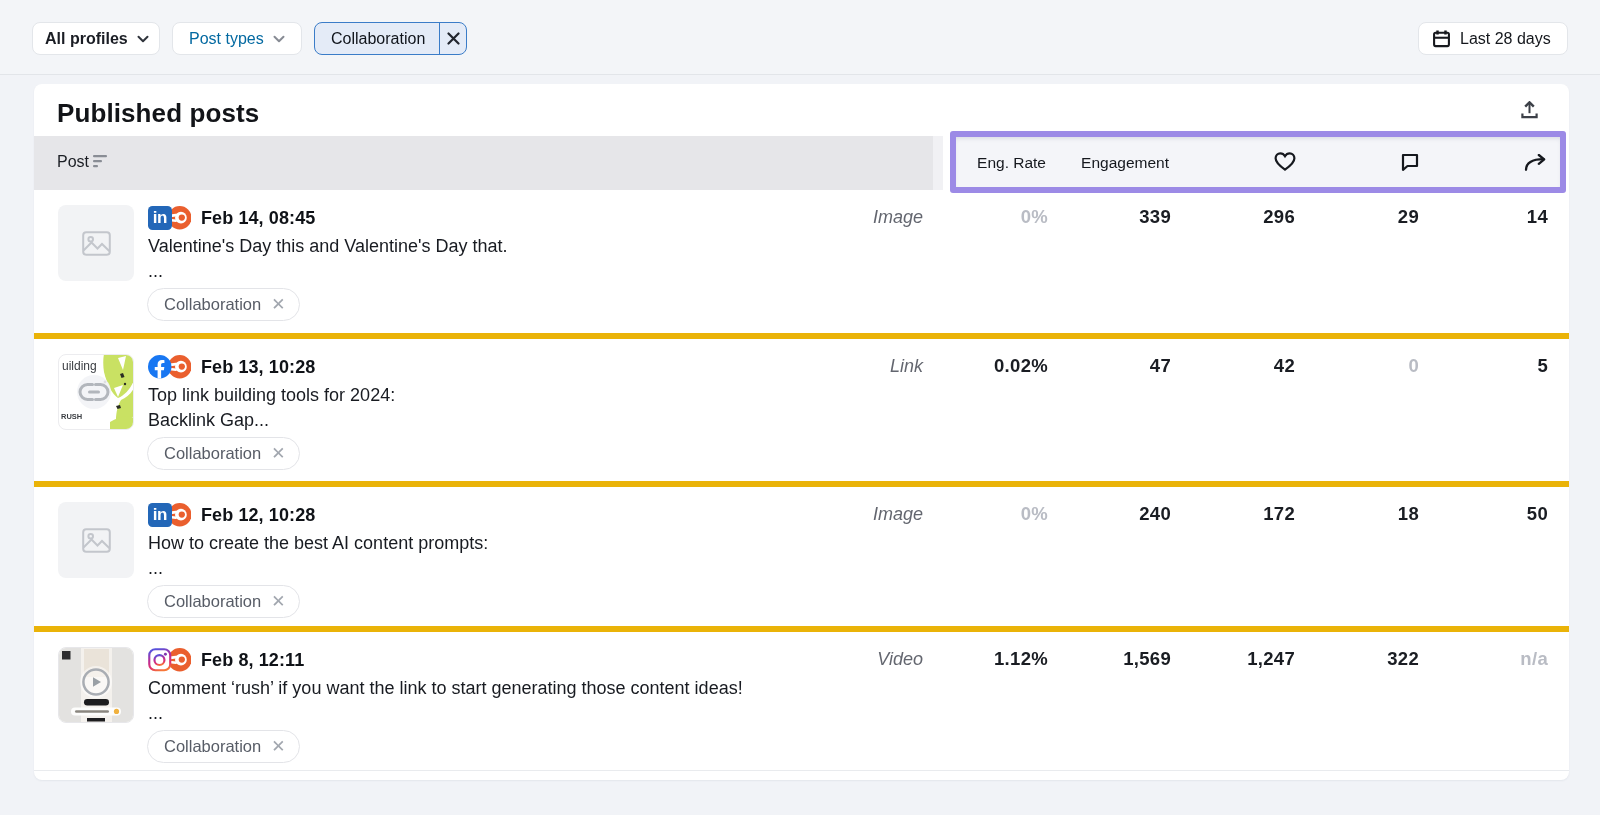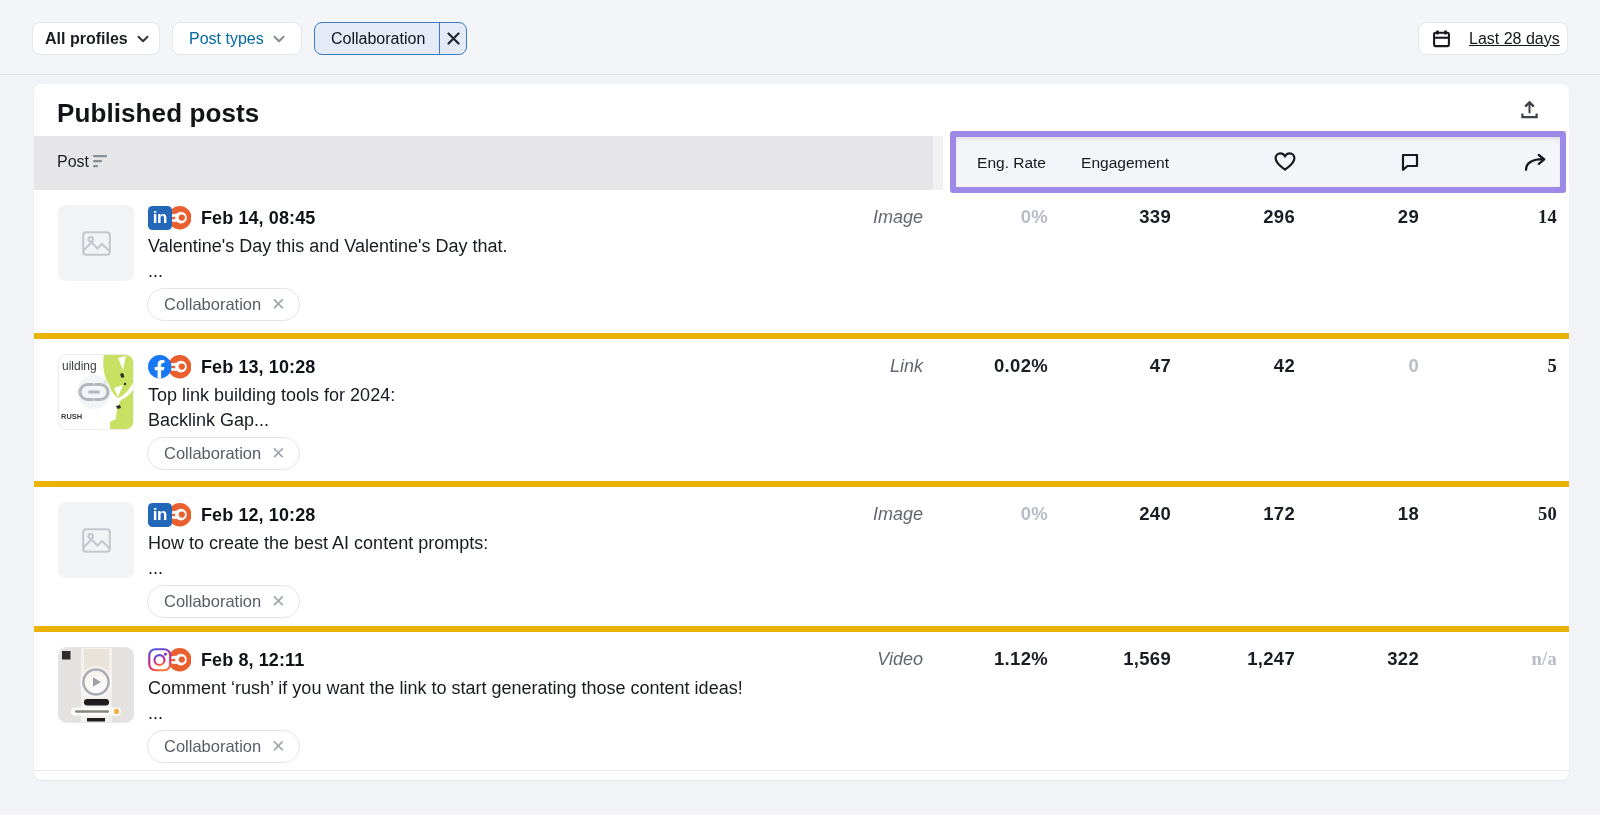--- a/index.html
+++ b/index.html
@@ -28,21 +28,21 @@
 .sem { left:133.5px; z-index:1; }
 .fb { left:114px; z-index:2; }
 .ig { left:114px; z-index:2; }
 .date { position:absolute; left:167px; top:17px; height:22px; line-height:22px; font-size:18px; font-weight:bold; color:#0f1217; letter-spacing:.1px; }
 .body { position:absolute; left:114px; top:44px; font-size:18px; line-height:24.5px; color:#181b21; }
 .tag { position:absolute; left:113px; top:98px; height:33px; border:1px solid #e3e4e8; border-radius:16.5px; background:#fff; display:flex; align-items:center; padding:0 14px 0 16px; font-size:16.5px; color:#575c66; }
 .tag .x { margin-left:10px; color:#a2a7af; font-size:17px; }
 .num { position:absolute; top:16px; height:22px; line-height:22px; font-size:18.5px; text-align:right; color:#1a1d23; font-weight:bold; letter-spacing:.3px; }
 .type { position:absolute; top:16px; height:22px; line-height:22px; font-size:18px; font-style:italic; color:#63666f; text-align:right; right:646px; }
 .gray { color:#b9bcc4; font-weight:bold; }
-.r-eng { right:521px; } .r-egt { right:398px; } .r-like { right:274px; } .r-com { right:150px; } .r-shr { right:12px;font-family:Liberation Serif, serif; }
+.r-eng { right:521px; } .r-egt { right:398px; } .r-like { right:274px; } .r-com { right:150px; } .r-shr { right:21px; }
 .btn28 { position:absolute; top:22px; left:1418px; width:150px; height:33px; border-radius:8px; background:#fff; border:1px solid #e3e6ea; display:flex; align-items:center; padding-left:13px; font-size:16px; color:#14171c; }
 .footer { position:absolute; left:0; top:686px; width:1535px; height:10px; border-top:1px solid #e9ebee; }
 </style>
 </head>
 <body>
 <svg width="0" height="0" style="position:absolute;">
 <defs>
 <g id="semlogo">
   <circle cx="12" cy="12" r="12" fill="#ea5f2e"></circle>
   <rect x="-1" y="8.3" width="10.5" height="3.0" rx="1.5" fill="#fff" transform="rotate(-8 4.5 9.8)"></rect>
@@ -75,21 +75,21 @@
           <path d="M1.5 1.5 L11.5 11.5 M11.5 1.5 L1.5 11.5"></path>
         </svg>
     </span>
   </div>
   <div class="btn28">
     <svg width="19" height="19" viewBox="0 0 20 20" fill="none" stroke="#17191e" stroke-width="2">
         <path d="M5.8 1.5v4.2M14.2 1.5v4.2" stroke-width="2.6"></path>
         <rect x="2.2" y="4" width="15.6" height="14" rx="1.6" stroke-width="2.2"></rect>
         <path d="M2.2 9.2h15.6" stroke-width="2.2"></path>
       </svg>
-    <span style="margin-left:18px;text-decoration:underline;">Last 28 days</span>
+    <span style="margin-left:9px;">Last 28 days</span>
   </div>
 </div>
 
 <div class="card">
   <div class="title">Published posts</div>
   <svg class="exporticon" width="19" height="18" viewBox="0 0 19 18" fill="none" stroke="#3c4048" stroke-width="2">
       <path d="M9.5 12.2V2"></path>
       <path d="M5.2 5.6 9.5 1.3l4.3 4.3" stroke-width="2.4"></path>
       <path d="M2.4 12.6v3.6h14.2v-3.6" stroke-width="2.2"></path>
     </svg>

